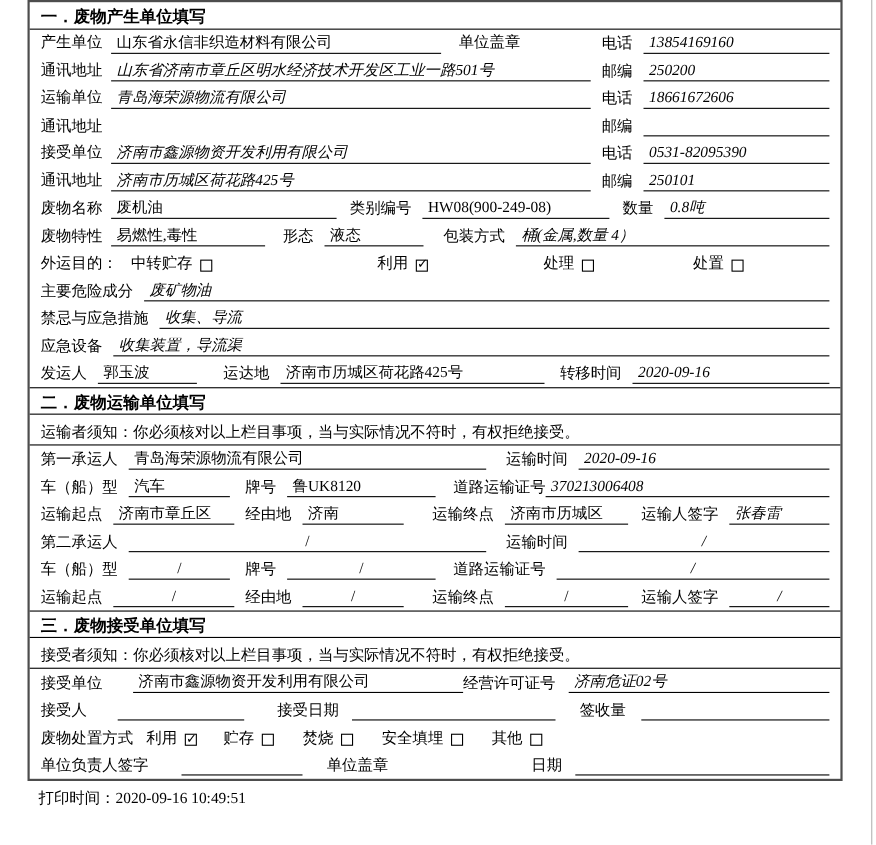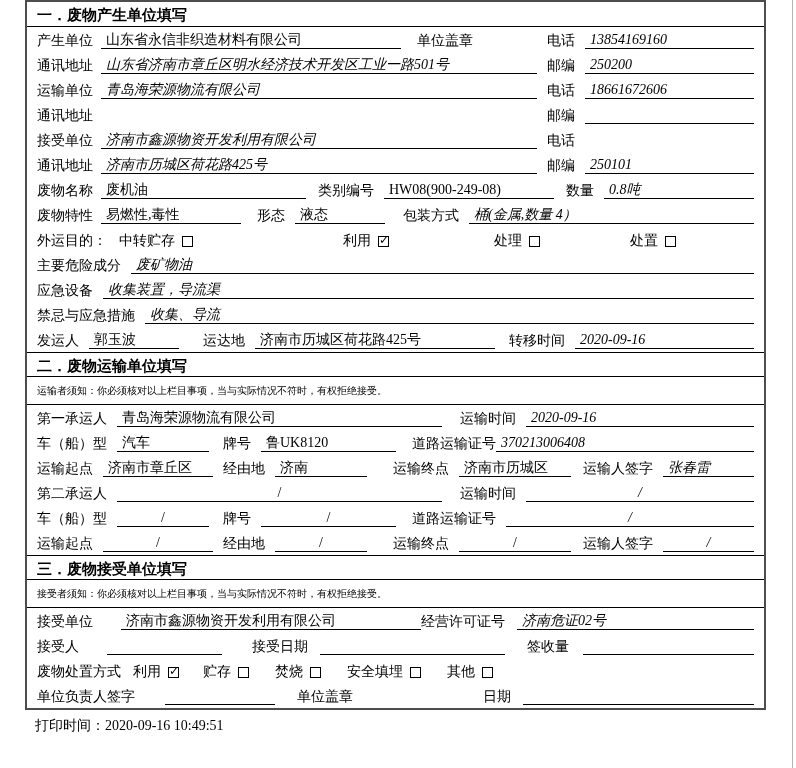--- a/index.html
+++ b/index.html
@@ -10,24 +10,24 @@
 
   .header { position:relative; height:34px; padding-top:6px; }
   .serial { position:absolute; left:35px; top:9px; font-size:14px; white-space:nowrap; }
   .title  { text-align:center; font-size:23px; font-weight:bold; letter-spacing:1px; }
   .qr     { position:absolute; top:0; right:140px; width:78px; height:8px; overflow:hidden; }
 
   .form { margin-left:25px; width:741px; border:2px solid #4d4d4d; background:#fff; }
   .sec-h { height:25px; padding:4px 10px 0 10px; font-weight:bold; font-size:15px;
            border-bottom:1px solid #000; font-family:"Liberation Sans","DejaVu Sans",sans-serif; }
   .sec-h.bt { border-top:1px solid #000; }
-  .notice { height:28px; padding:7px 10px 0 10px; font-size:10px; border-bottom:1px solid #000; }
+  .notice { height:28px; padding:7px 10px 0 10px; font-size:14px; border-bottom:1px solid #000; }
 
   .row { display:flex; align-items:flex-end; height:25px; padding:0 10px 3px 10px; font-size:14px; }
-  .left { flex:0 0 510px; display:flex; align-items:center; }
+  .left { flex:0 0 510px; display:flex; align-items:flex-start; }
   .lbl { white-space:nowrap; line-height:16px; flex:0 0 auto; }
   .val { border-bottom:1px solid #000; padding:0 5px; min-height:16px; line-height:16px;
          white-space:nowrap; overflow:hidden; flex:0 0 auto; }
   .fill { flex:1 1 auto;font-style:italic; }
   .c { text-align:center; }
 
   .opt { display:flex; align-items:center; flex:0 0 auto; }
   .cb { display:inline-block; width:11px; height:11px; border:1px solid #000; margin-left:7px;
         position:relative; background:#fff; }
   .cb.checked::after { content:"✓"; position:absolute; left:0px; top:-4px; font-size:12px;
@@ -79,20 +79,21 @@
       <span class="lbl">邮编</span>
       <span class="val fill" style="margin-left:10px"></span>
     </div>
 
     <div class="row">
       <div class="left">
         <span class="lbl">接受单位</span>
         <span class="val fill" style="margin-left:8px;margin-right:10px">济南市鑫源物资开发利用有限公司</span>
       </div>
       <span class="lbl">电话</span>
+      <span class="val fill" style="margin-left:10px">0531-82095390</span>
     </div>
 
     <div class="row">
       <div class="left">
         <span class="lbl">通讯地址</span>
         <span class="val fill" style="margin-left:8px;margin-right:10px">济南市历城区荷花路425号</span>
       </div>
       <span class="lbl">邮编</span>
       <span class="val fill" style="margin-left:10px">250101</span>
     </div>
@@ -134,27 +135,27 @@
         <span class="cb"></span>
       </span>
     </div>
 
     <div class="row">
       <span class="lbl">主要危险成分</span>
       <span class="val fill" style="margin-left:10px">废矿物油</span>
     </div>
 
     <div class="row">
+      <span class="lbl">禁忌与应急措施</span>
+      <span class="val fill" style="margin-left:10px">收集、导流</span>
+    </div>
+
+    <div class="row">
       <span class="lbl">应急设备</span>
       <span class="val fill" style="margin-left:10px">收集装置，导流渠</span>
-    </div>
-
-    <div class="row">
-      <span class="lbl">禁忌与应急措施</span>
-      <span class="val fill" style="margin-left:10px">收集、导流</span>
     </div>
 
     <div class="row">
       <span class="lbl">发运人</span>
       <span class="val" style="width:90px;margin-left:10px">郭玉波</span>
       <span class="lbl" style="margin-left:24px">运达地</span>
       <span class="val" style="width:240px;margin-left:10px">济南市历城区荷花路425号</span>
       <span class="lbl" style="margin-left:14px">转移时间</span>
       <span class="val fill" style="margin-left:10px">2020-09-16</span>
     </div>

